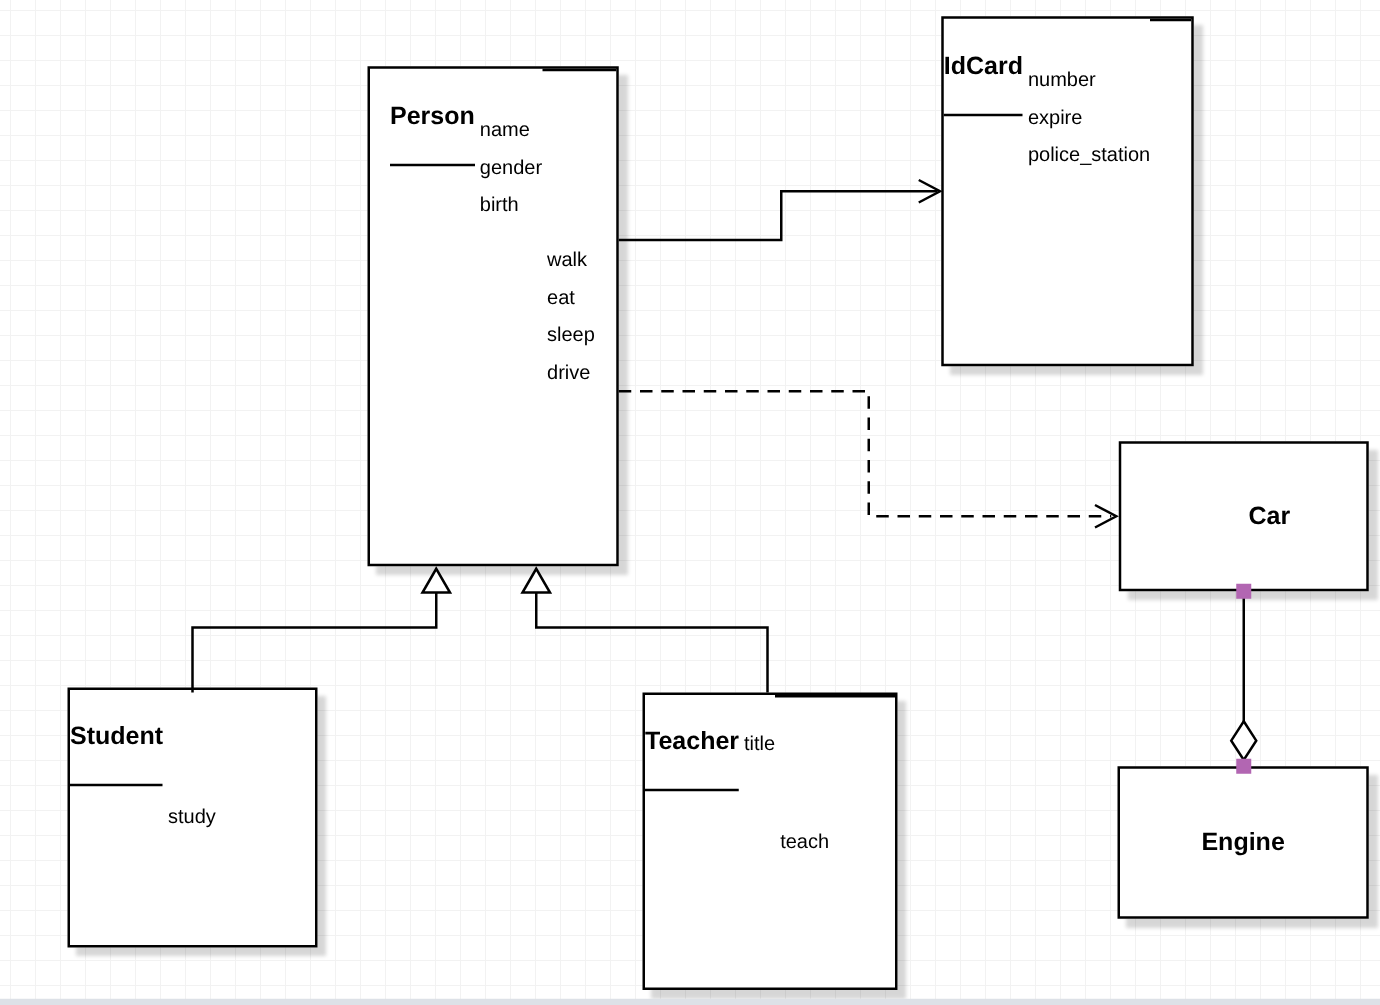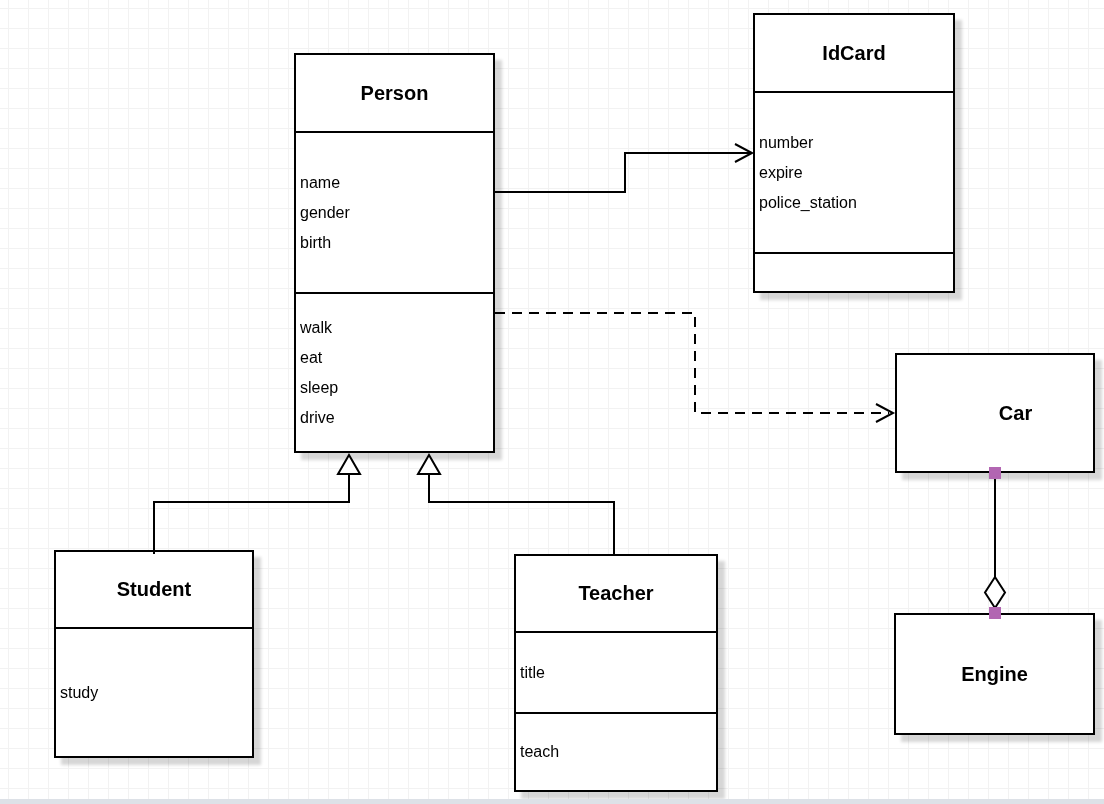--- a/index.html
+++ b/index.html
@@ -22,21 +22,21 @@
     background-size: 20px 20px;
     background-position: 8px 8px;
   }
   .uml-class {
     position: absolute;
     box-sizing: border-box;
     background: #ffffff;
     border: 2px solid #000000;
     box-shadow: 7px 7px 3px rgba(0,0,0,0.16);
     display: flex;
-    flex-direction: column;
+    flex-direction: row;
     z-index: 1;
     color: #000;
   }
   .uml-title {
     box-sizing: border-box;
     display: flex;
     align-items: center;
     justify-content: center;
     font-weight: bold;
     font-size: 20px;
@@ -75,21 +75,21 @@
     height: 5px;
     background: #dde1e7;
     z-index: 3;
   }
 </style>
 </head>
 <body>
 
 <div id="canvas">
 
-  <div class="uml-class" style="left:294px; top:53px; width:201px; height:400px;">
+  <div class="uml-class" style="left:294px; top:53px; width:201px; height:400px;padding-left:16px;">
     <div class="uml-title" style="height:78px">Person</div>
     <div class="uml-section" style="height:159px">
       <div class="uml-line">name</div>
       <div class="uml-line">gender</div>
       <div class="uml-line">birth</div>
     </div>
     <div class="uml-section grow">
       <div class="uml-line">walk</div>
       <div class="uml-line">eat</div>
       <div class="uml-line">sleep</div>

